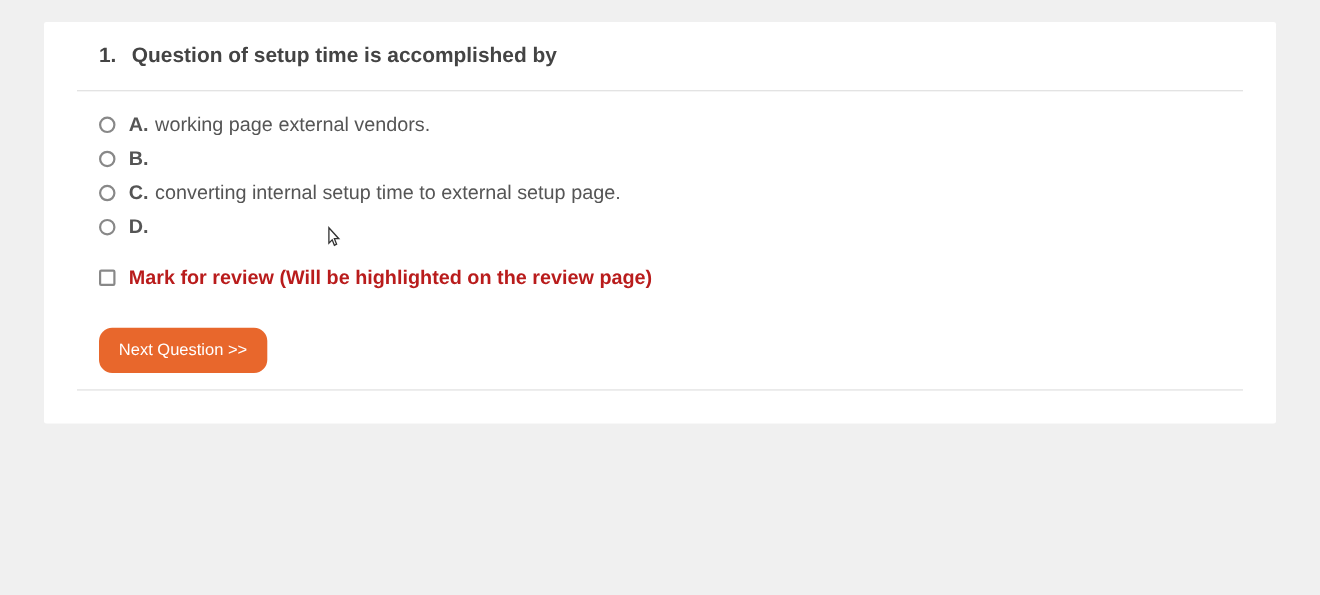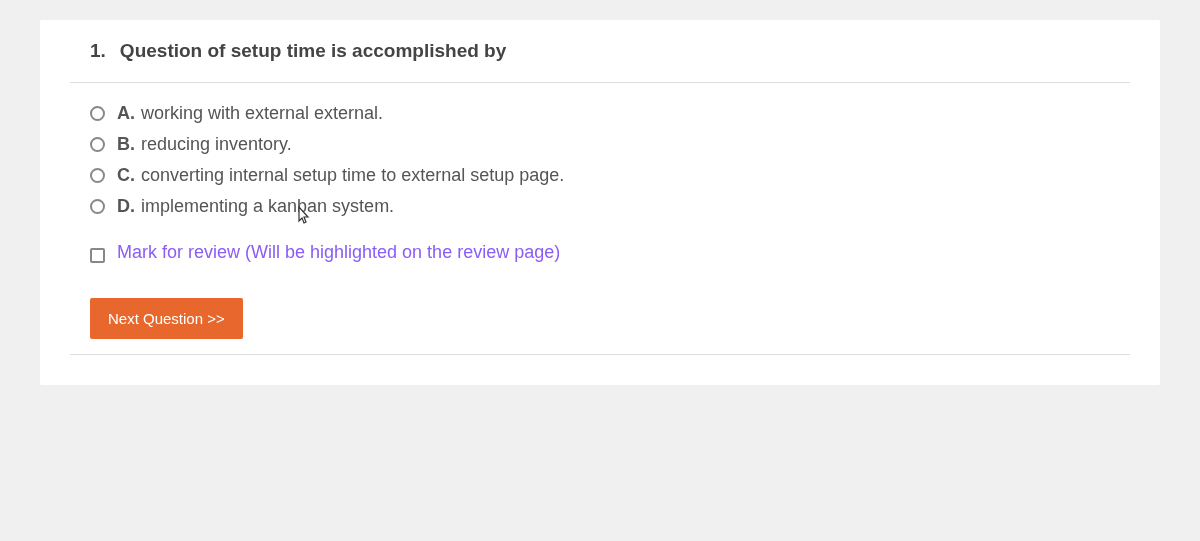--- a/index.html
+++ b/index.html
@@ -51,25 +51,26 @@
       margin-right: 12px;
       display: inline-block;
       flex-shrink: 0;
     }
     .option-letter {
       font-weight: bold;
       margin-right: 6px;
     }
     .review-row {
       display: flex;
-      align-items: flex-end;
+      align-items: center;
       margin-top: 25px;
       padding-left: 20px;
       font-size: 18px;
-      color: #8b5cf6;
+      color: #b91c1c;
+      font-weight: bold;
     }
     .checkbox {
       width: 15px;
       height: 15px;
       border: 2px solid #888;
       border-radius: 2px;
       margin-right: 12px;
       display: inline-block;
       flex-shrink: 0;
     }
@@ -79,21 +80,21 @@
       padding-bottom: 15px;
       border-bottom: 1px solid #ddd;
     }
     .next-btn {
       background: #e8672c;
       color: #fff;
       border: none;
       padding: 12px 18px;
       font-size: 15px;
       cursor: pointer;
-      border-radius: 2px;
+      border-radius: 12px;
     }
     .cursor-icon {
       position: absolute;
       left: 295px;
       top: 205px;
       font-size: 18px;
       color: #333;
       pointer-events: none;
     }
   </style>
@@ -104,36 +105,34 @@
 
   <div class="question-header">
     <span class="question-number">1.</span>
     <span>Question of setup time is accomplished by</span>
   </div>
 
   <div class="options">
     <div class="option-row">
       <span class="radio"></span>
       <span class="option-letter">A.</span>
-      <span>working with external external.</span>
+      <span>working page external vendors.</span>
     </div>
     <div class="option-row">
       <span class="radio"></span>
       <span class="option-letter">B.</span>
-      <span>reducing inventory.</span>
     </div>
     <div class="option-row">
       <span class="radio"></span>
       <span class="option-letter">C.</span>
       <span>converting internal setup time to external setup page.</span>
     </div>
     <div class="option-row">
       <span class="radio"></span>
       <span class="option-letter">D.</span>
-      <span>implementing a kanban system.</span>
     </div>
   </div>
 
   <div class="review-row">
     <span class="checkbox"></span>
     <span>Mark for review (Will be highlighted on the review page)</span>
   </div>
 
   <div class="button-area">
     <button class="next-btn">Next Question &gt;&gt;</button>

